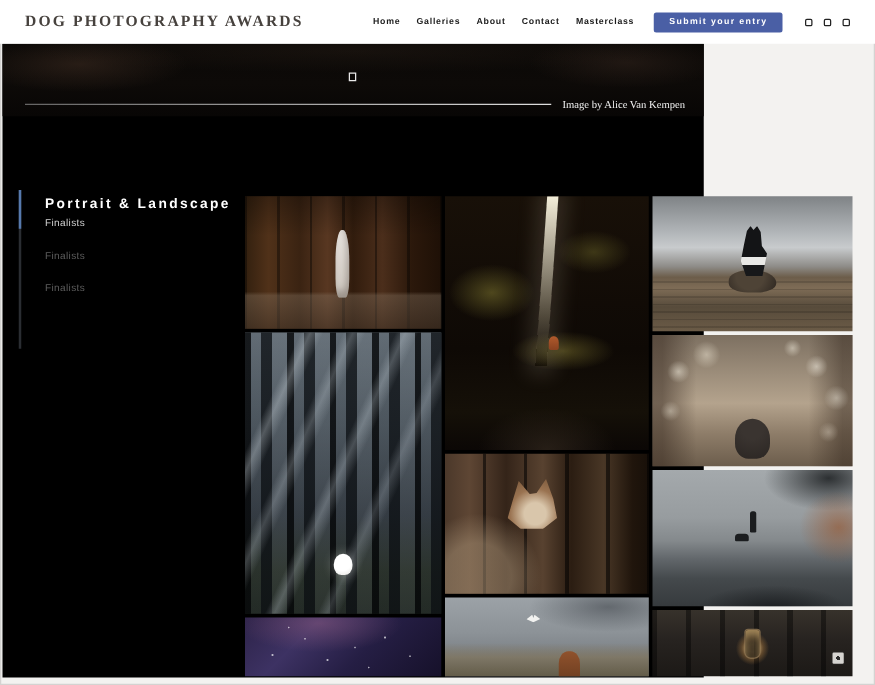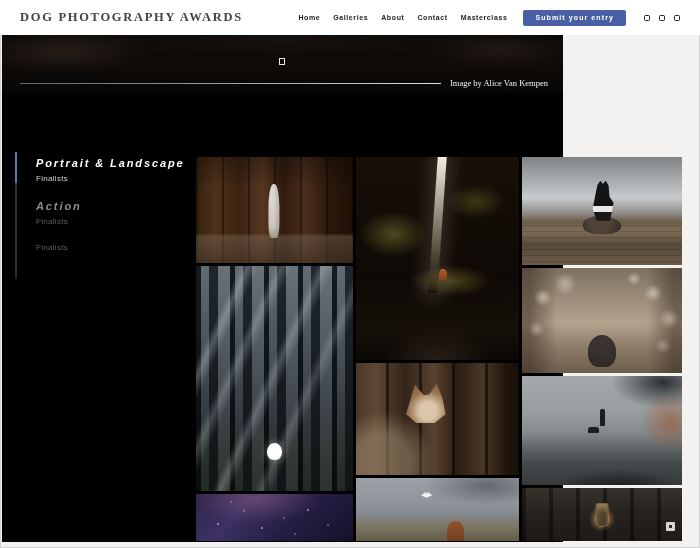--- a/index.html
+++ b/index.html
@@ -76,21 +76,21 @@
   .content { display:flex; padding-top:64px; }
 
   .sidebar { width:194px; flex:0 0 194px; padding-left:34px; position:relative; }
   .sidebar-line {
     position:absolute; left:13px; top:-5px; width:2px; height:127px; background:#2a2d32;
   }
   .sidebar-line-accent {
     position:absolute; left:13px; top:-5px; width:2px; height:31px; background:#5679ad;
   }
   .cat { margin-bottom:17px; cursor:pointer; }
-  .cat-label { font-size:11px; letter-spacing:1.9px; font-weight:bold; color:#8f8f8f; white-space:nowrap;font-style:italic; }
+  .cat-label { font-size:11px; letter-spacing:1.9px; font-weight:bold; color:#8f8f8f; white-space:nowrap; }
   .cat-sub { font-size:8px; margin-top:5px; color:#5e5e5e; letter-spacing:0.3px; }
   .cat.active .cat-label { color:#ffffff; }
   .cat.active .cat-sub { color:#d2d2d2; }
   .cat-studio .cat-label { color:#bfbfbf; font-weight:bold; }
 
   
   .gallery { display:flex; gap:3px; }
   .col { display:flex; flex-direction:column; gap:3px; }
   .col1 { width:157px; } .col2 { width:163px; } .col3 { width:160px; }
   .tile { position:relative; overflow:hidden; cursor:pointer; }
@@ -294,21 +294,20 @@
     <div class="content">
 
       <aside class="sidebar">
         <span class="sidebar-line"></span>
         <span class="sidebar-line-accent"></span>
         <div class="cat active">
           <div class="cat-label">Portrait &amp; Landscape</div>
           <div class="cat-sub">Finalists</div>
         </div>
         <div class="cat cat-action">
-          <div class="cat-label">Action</div>
           <div class="cat-sub">Finalists</div>
         </div>
         <div class="cat cat-studio">
           <div class="cat-sub">Finalists</div>
         </div>
       </aside>
 
       <div class="gallery">
 
         <div class="col col1">

